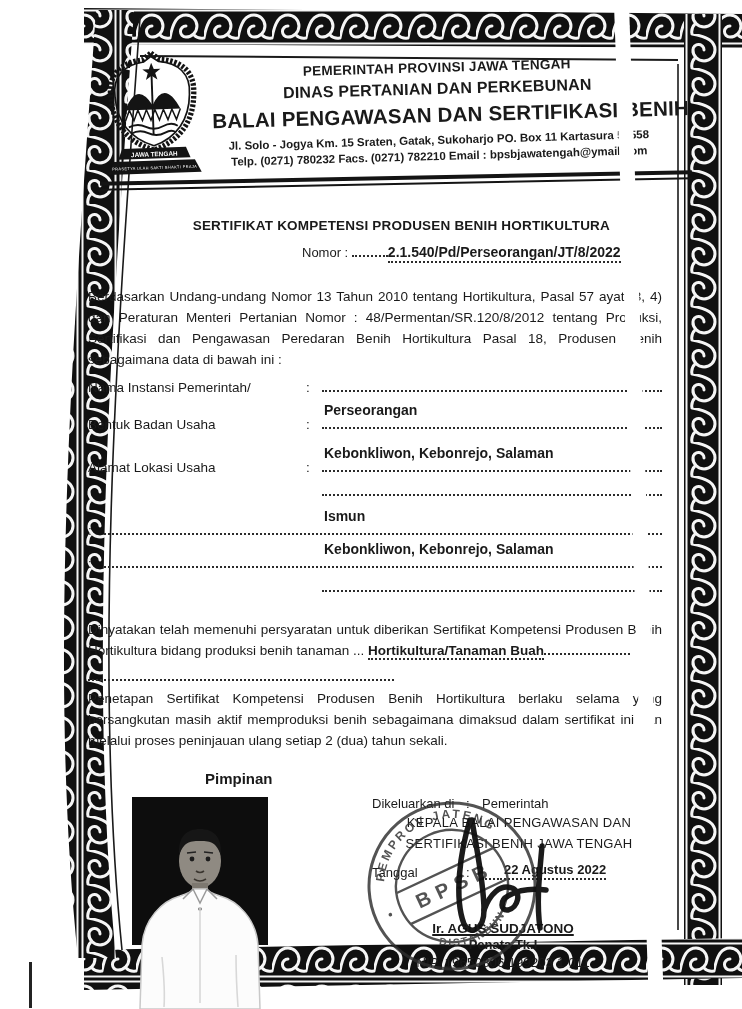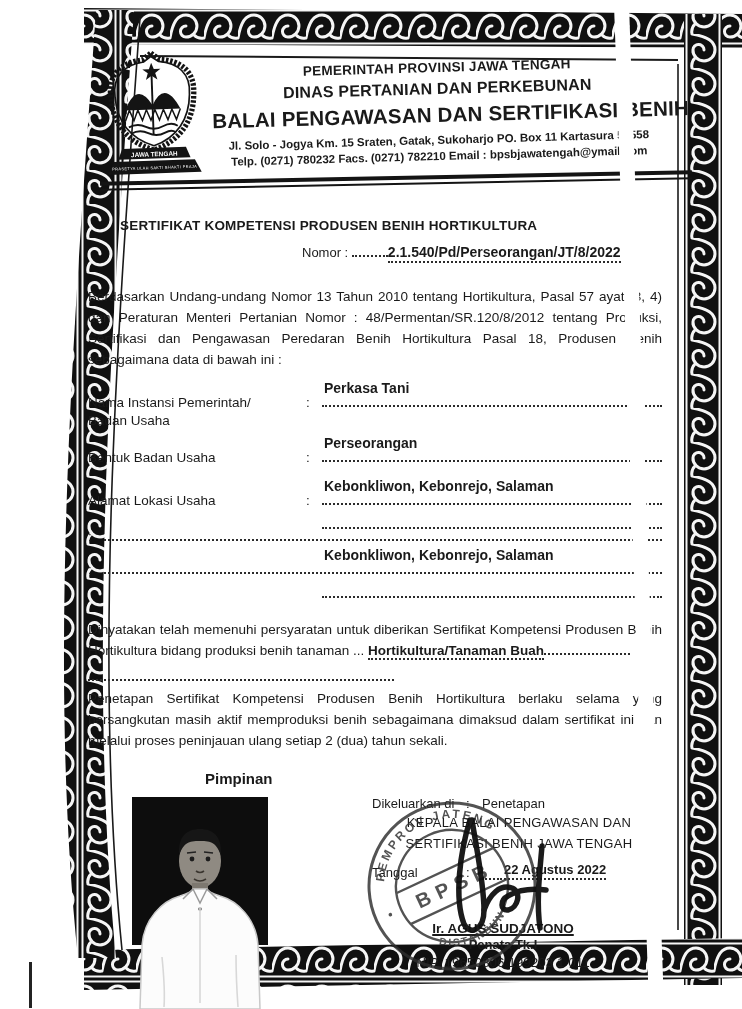--- a/index.html
+++ b/index.html
@@ -21,21 +21,21 @@
   .hdr .gov{font-weight:bold;font-size:13.5px;letter-spacing:.3px;}
   .hdr .dept{font-weight:bold;font-size:16px;margin-top:2px;letter-spacing:.2px;}
   .hdr .office{font-weight:bold;font-size:20.5px;margin-top:3px;letter-spacing:.2px;white-space:nowrap;}
   .hdr .addr{font-weight:bold;font-size:11.5px;margin-top:5px;white-space:nowrap;}
   .hdr .cont{font-weight:bold;font-size:11.5px;margin-top:2px;white-space:nowrap;}
   .rule{left:100px;top:176px;width:592px;transform:rotate(-1.1deg);}
   .rule .r1{height:3.5px;background:#141414;}
   .rule .r2{height:2.2px;background:#141414;margin-top:3px;}
   
   .titleblk{left:120px;top:218px;width:524px;}
-  .cert-title{font-weight:bold;font-size:13.5px;text-align:left;padding-right:34px;letter-spacing:.2px;}
+  .cert-title{font-weight:bold;font-size:13.5px;text-align:right;padding-right:34px;letter-spacing:.2px;}
   .nomor{margin-top:11px;padding-left:182px;font-size:13px;white-space:nowrap;}
   .dotlead{display:inline-block;border-bottom:2px dotted #2b2b2b;height:11px;vertical-align:baseline;}
   .nomor .val{font-weight:bold;font-size:14px;border-bottom:2px dotted #2b2b2b;padding-bottom:1px;}
   
   .para{left:88px;width:574px;font-size:13.5px;line-height:1.55;text-align:justify;}
   .p1{top:287px;}
   .p2{top:620px;}
   .p3{top:689px;}
   .bold-ul{font-weight:bold;border-bottom:2px dotted #2b2b2b;}
   .dots-block{display:block;width:306px;height:3px;border-bottom:2px dotted #2b2b2b;margin-top:14px;}
@@ -131,43 +131,42 @@
     <div class="cert-title">SERTIFIKAT KOMPETENSI PRODUSEN BENIH HORTIKULTURA</div>
     <div class="nomor">
       <span>Nomor : </span><span class="dotlead" style="width:36px;"></span><span class="val">2.1.540/Pd/Perseorangan/JT/8/2022</span>
     </div>
   </div>
 
   <div class="abs content para p1">Berdasarkan Undang-undang Nomor 13 Tahun 2010 tentang Hortikultura, Pasal 57 ayat (3, 4) dan Peraturan Menteri Pertanian Nomor : 48/Permentan/SR.120/8/2012 tentang Produksi, Sertifikasi dan Pengawasan Peredaran Benih Hortikultura Pasal 18, Produsen Benih sebagaimana data di bawah ini :</div>
 
   <div class="abs content fields">
 
-    <div class="preval">Perkasa Tani</div>
     <div class="frow">
       <div class="flabel">Nama Instansi Pemerintah/</div>
       <div class="fcolon">:</div>
       <div class="fdots"></div>
     </div>
-    <div class="label2">Badan Usaha</div>
 
     <div class="preval" style="margin-top:7px;">Perseorangan</div>
     <div class="frow">
       <div class="flabel">Bentuk Badan Usaha</div>
       <div class="fcolon">:</div>
       <div class="fdots"></div>
     </div>
 
     <div class="preval" style="margin-top:13px;">Kebonkliwon, Kebonrejo, Salaman</div>
     <div class="frow">
       <div class="flabel">Alamat Lokasi Usaha</div>
       <div class="fcolon">:</div>
       <div class="fdots"></div>
     </div>
     <div class="xline" style="margin-top:16px;"></div>
 
+    <div class="preval" style="margin-top:12px;">Ismun</div>
     <div class="frow">
       <div class="fcolon">:</div>
       <div class="fdots"></div>
     </div>
 
     <div class="preval" style="margin-top:3px;">Kebonkliwon, Kebonrejo, Salaman</div>
     <div class="frow">
       <div class="fcolon">:</div>
       <div class="fdots"></div>
     </div>
@@ -181,21 +180,21 @@
   </div>
 
   <div class="abs content para p3">Penetapan Sertifikat Kompetensi Produsen Benih Hortikultura berlaku selama yang bersangkutan masih aktif memproduksi benih sebagaimana dimaksud dalam sertifikat ini dan melalui proses peninjauan ulang setiap 2 (dua) tahun sekali.</div>
 
   <div class="abs content pimp">Pimpinan</div>
 
   <div class="abs content issue">
     <div class="irow">
       <div class="ilabel">Dikeluarkan di</div>
       <div class="icolon">:</div>
-      <div class="ival">Penetapan</div>
+      <div class="ival">Pemerintah</div>
     </div>
     <div class="irow">
       <div class="ilabel">Tanggal</div>
       <div class="icolon">:</div>
       <span class="dotlead" style="width:20px;margin-right:2px;"></span>
       <div class="dateval">22 Agustus 2022</div>
     </div>
   </div>
 
   <div class="abs content kepala">

